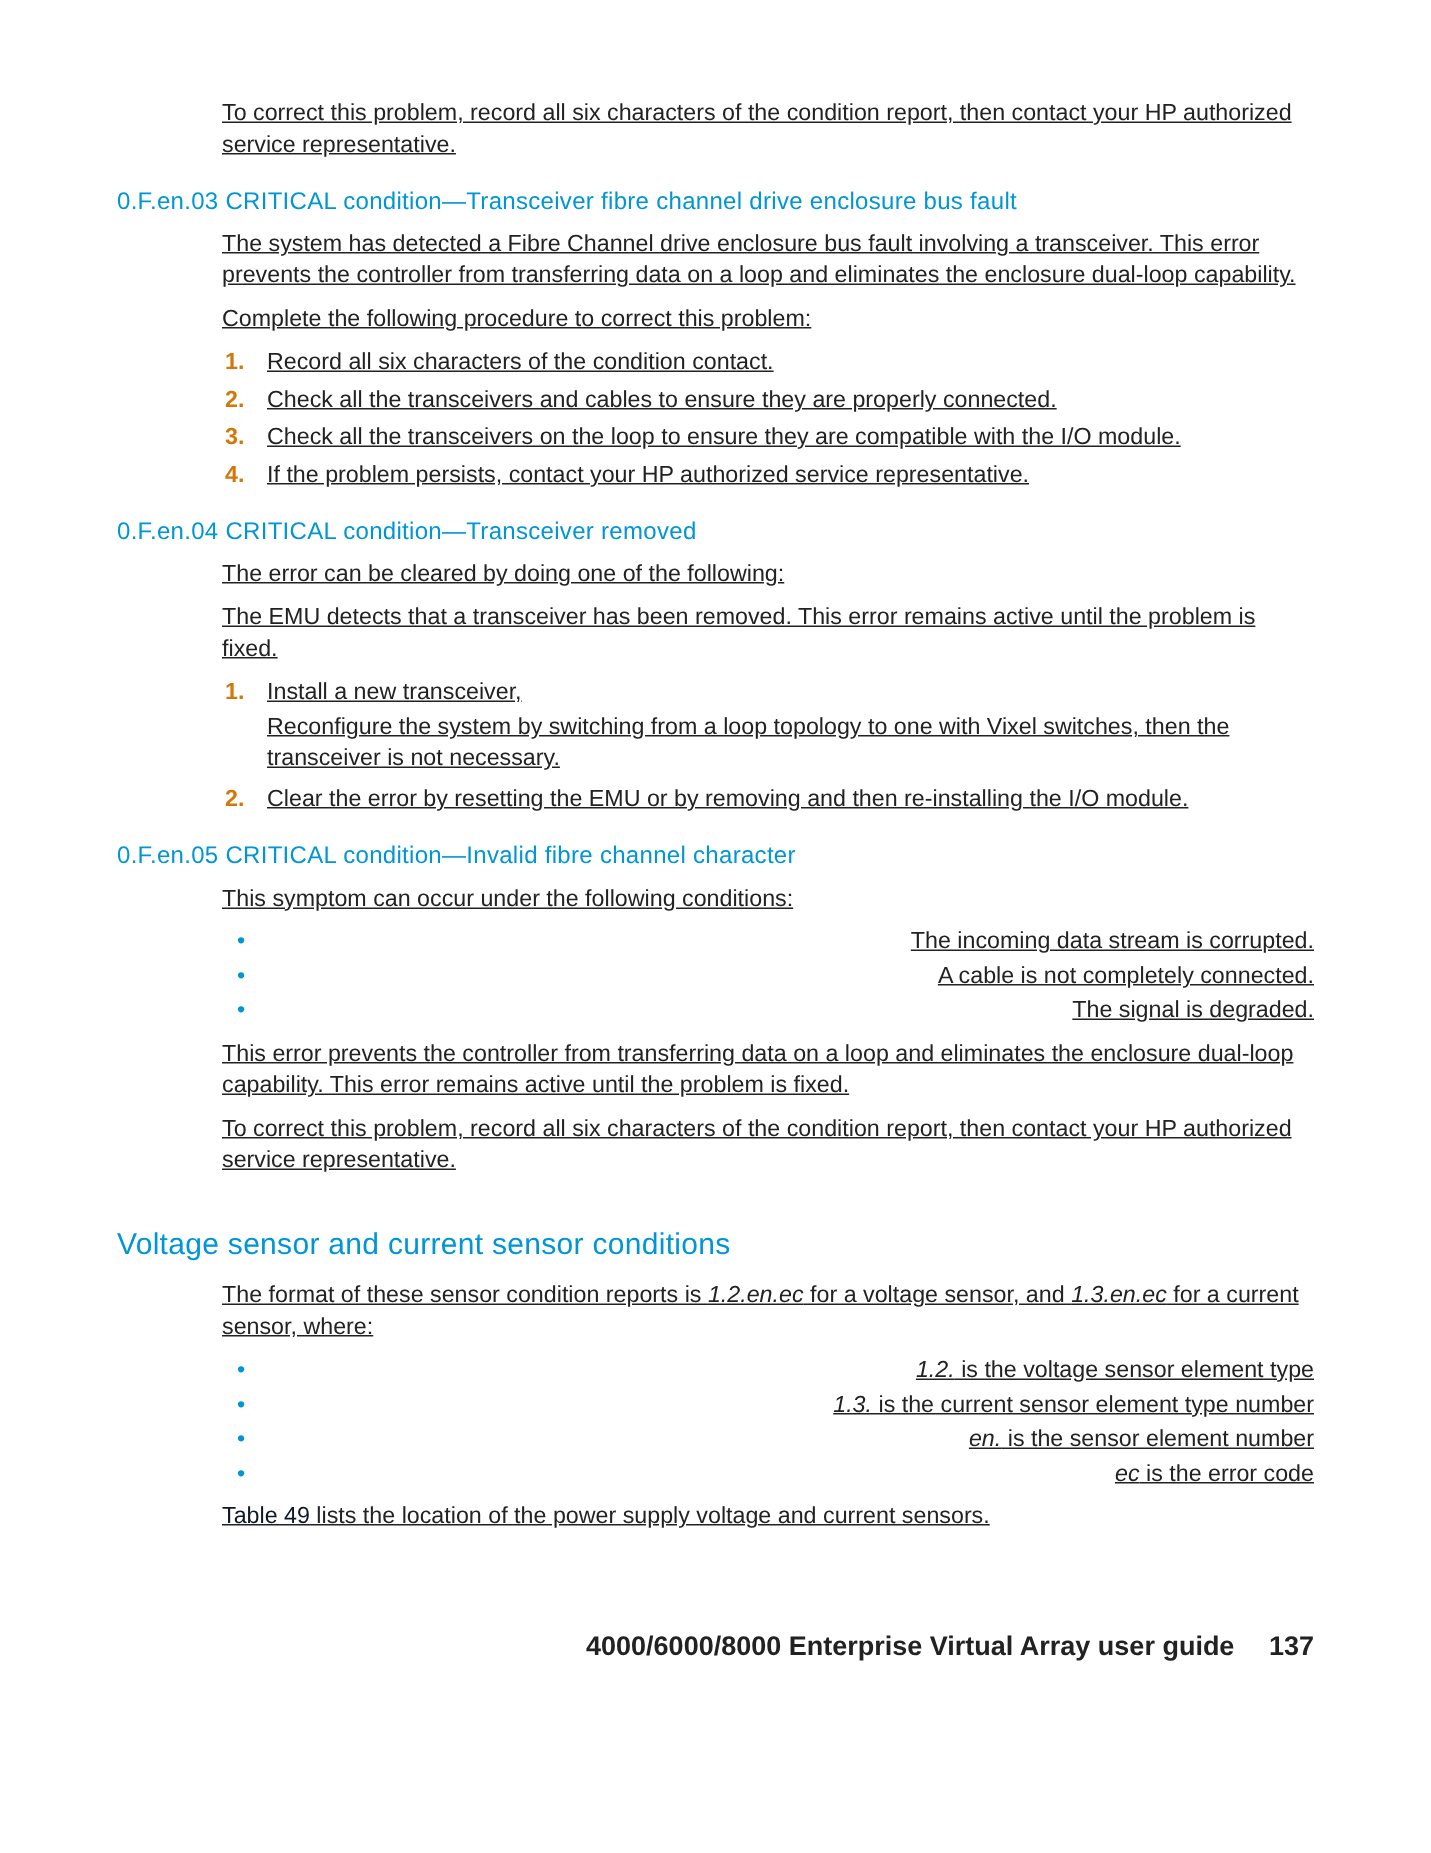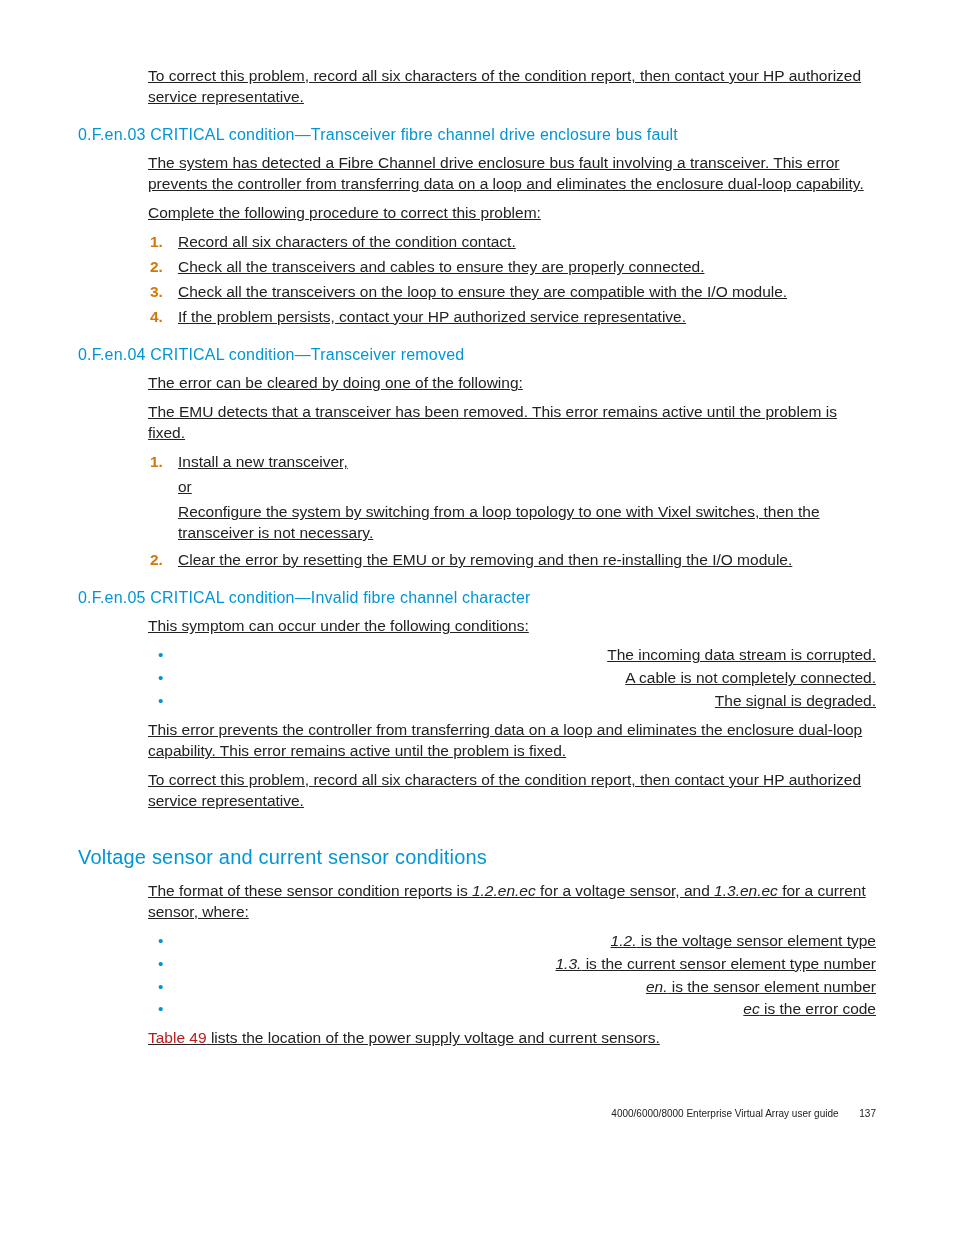--- a/index.html
+++ b/index.html
@@ -72,27 +72,28 @@
   .sub-or {
     margin: 4px 0 4px 0;
   }
   .sub-para {
     margin: 2px 0 6px 0;
   }
   .italic {
     font-style: italic;
   }
   .link {
-    color: #b91c1c;
+    color: #0f172a;
   }
   .footer {
     position: absolute;
-    bottom: 60px;
+    bottom: 71px;
     right: 78px;
-    font-size: 10px;
+    font-size: 18px;
+    font-weight: bold;
   }
   .footer .pnum {
     margin-left: 18px;
   }
 </style>
 </head>
 <body>
 
 <div class="page">
 
@@ -108,21 +109,20 @@
     <li><span class="num">4.</span><span>If the problem persists, contact your HP authorized service representative.</span></li>
   </ol>
 
   <div class="h-sub">0.F.en.04 CRITICAL condition—Transceiver removed</div>
   <p>The error can be cleared by doing one of the following:</p>
   <p>The EMU detects that a transceiver has been removed. This error remains active until the problem is fixed.</p>
   <ol>
     <li>
       <span class="num">1.</span>
       <span>Install a new transceiver,</span>
-      <div class="sub-or">or</div>
       <div class="sub-para">Reconfigure the system by switching from a loop topology to one with Vixel switches, then the transceiver is not necessary.</div>
     </li>
     <li><span class="num">2.</span><span>Clear the error by resetting the EMU or by removing and then re-installing the I/O module.</span></li>
   </ol>
 
   <div class="h-sub">0.F.en.05 CRITICAL condition—Invalid fibre channel character</div>
   <p>This symptom can occur under the following conditions:</p>
   <ul>
     <li>The incoming data stream is corrupted.</li>
     <li>A cable is not completely connected.</li>

